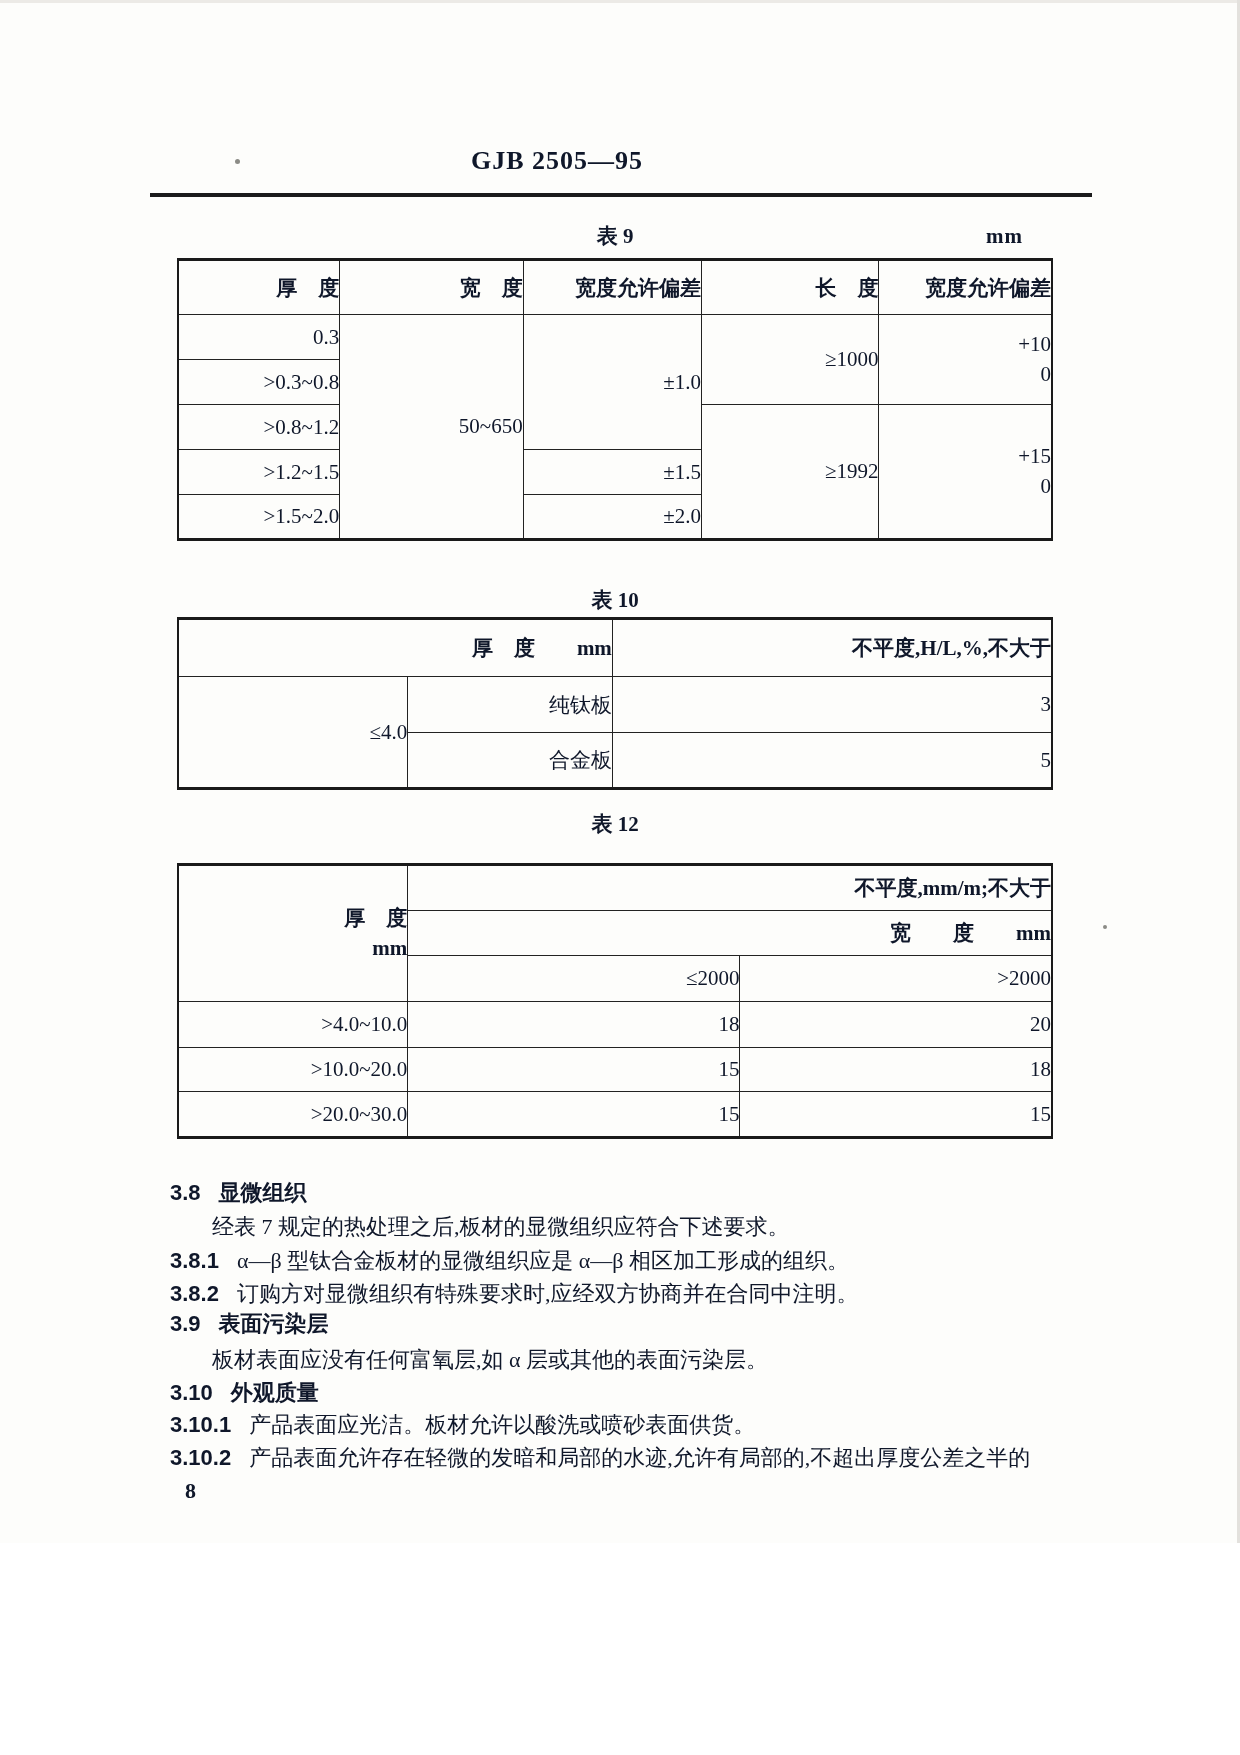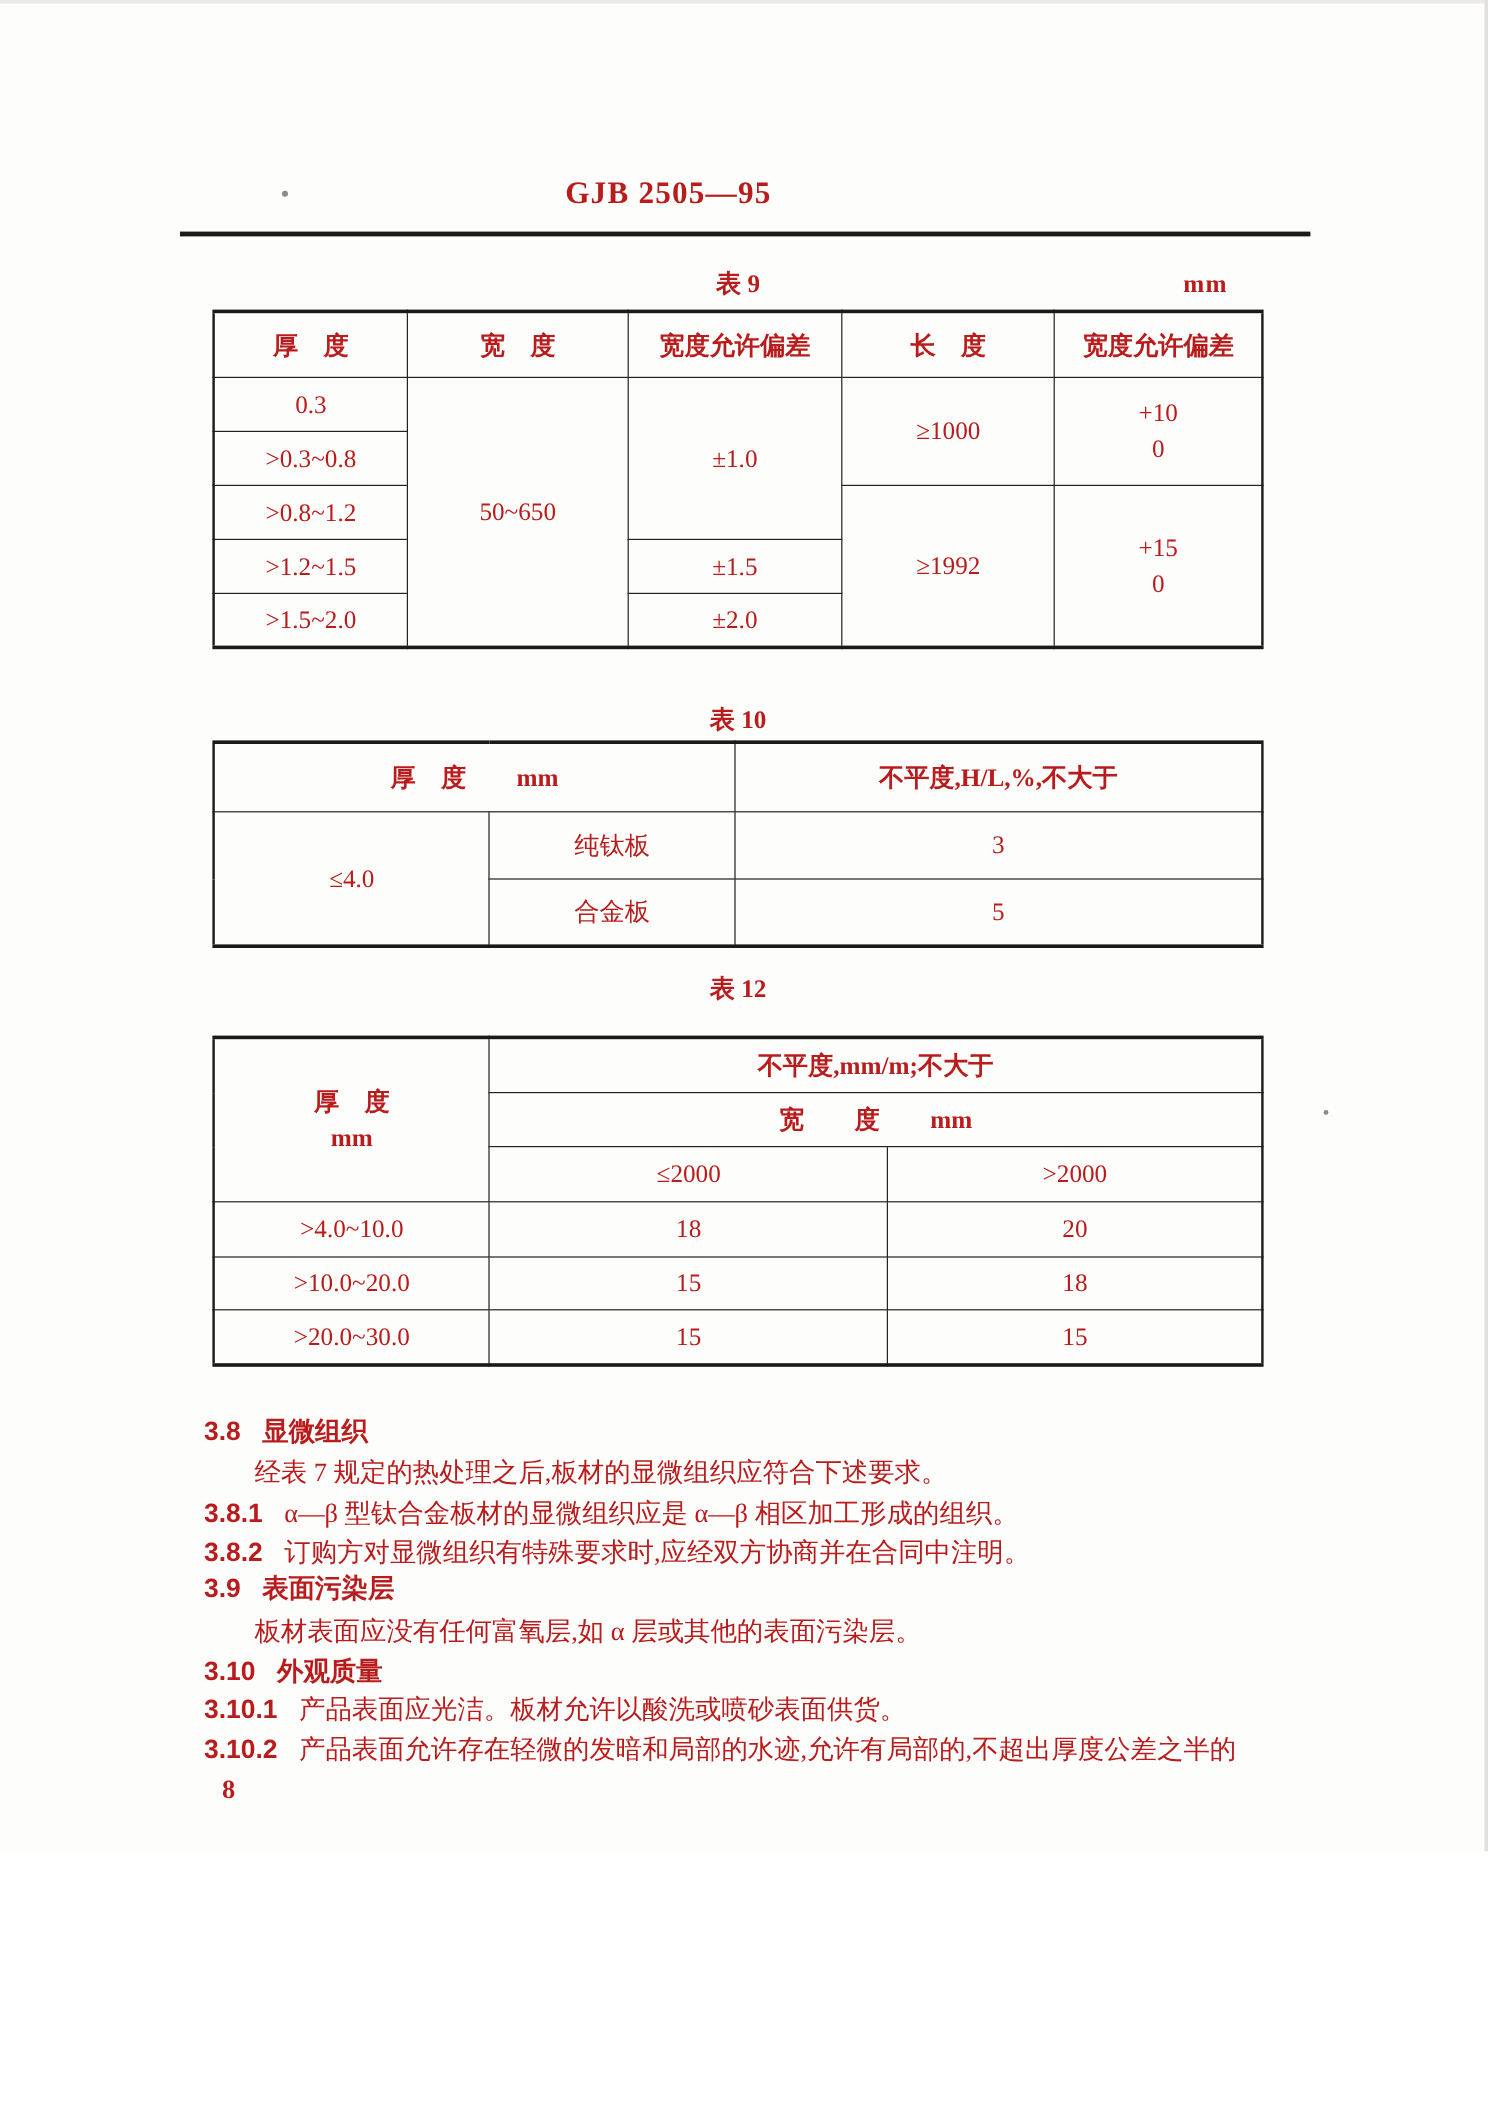--- a/index.html
+++ b/index.html
@@ -1,18 +1,18 @@
 <!DOCTYPE html>
 <html><head>
 <meta charset="utf-8">
 <style>
   html,body{margin:0;padding:0;background:#ffffff;}
   .page{
     position:relative;width:1240px;height:1543px;background:#fdfdfb;
-    font-family:"Liberation Serif","DejaVu Serif",serif;color:#b91c1c;
+    font-family:"Liberation Serif","DejaVu Serif",serif;color:#0f172a;
     overflow:hidden;
   }
   .page::before{ 
     content:"";position:absolute;left:0;top:0;width:1240px;height:3px;background:#eceae6;
   }
   .page::after{ 
     content:"";position:absolute;right:0;top:0;width:3px;height:1755px;background:#e3e1dd;
   }
   .doc-header{
     position:absolute;left:157px;top:146px;width:800px;text-align:center;
@@ -28,21 +28,21 @@
   .tbl-caption .unit{
     position:absolute;right:30px;top:2px;font-weight:bold;font-size:21px;letter-spacing:1px;
   }
   table.std{
     position:absolute;left:177px;width:876px;border-collapse:collapse;table-layout:fixed;
     font-size:21px;
   }
   table.std{border-top:3px solid #1a1a1a;border-bottom:3px solid #1a1a1a;
             border-left:2px solid #1a1a1a;border-right:2px solid #1a1a1a;}
   table.std td,table.std th{
-    border:1.5px solid #222;text-align:center;vertical-align:middle;
+    border:1.5px solid #222;text-align:right;vertical-align:middle;
     padding:0;font-weight:normal;
   }
   table.std th{font-weight:bold;}
   .twoline div{line-height:1.4;}
   .textblock p{
     position:absolute;margin:0;font-size:22px;line-height:24px;white-space:nowrap;
     left:170px;
   }
   .textblock .num{font-weight:bold;font-family:"Liberation Sans","DejaVu Sans",sans-serif;margin-right:18px;}
   .textblock .headtitle{font-weight:bold;}

